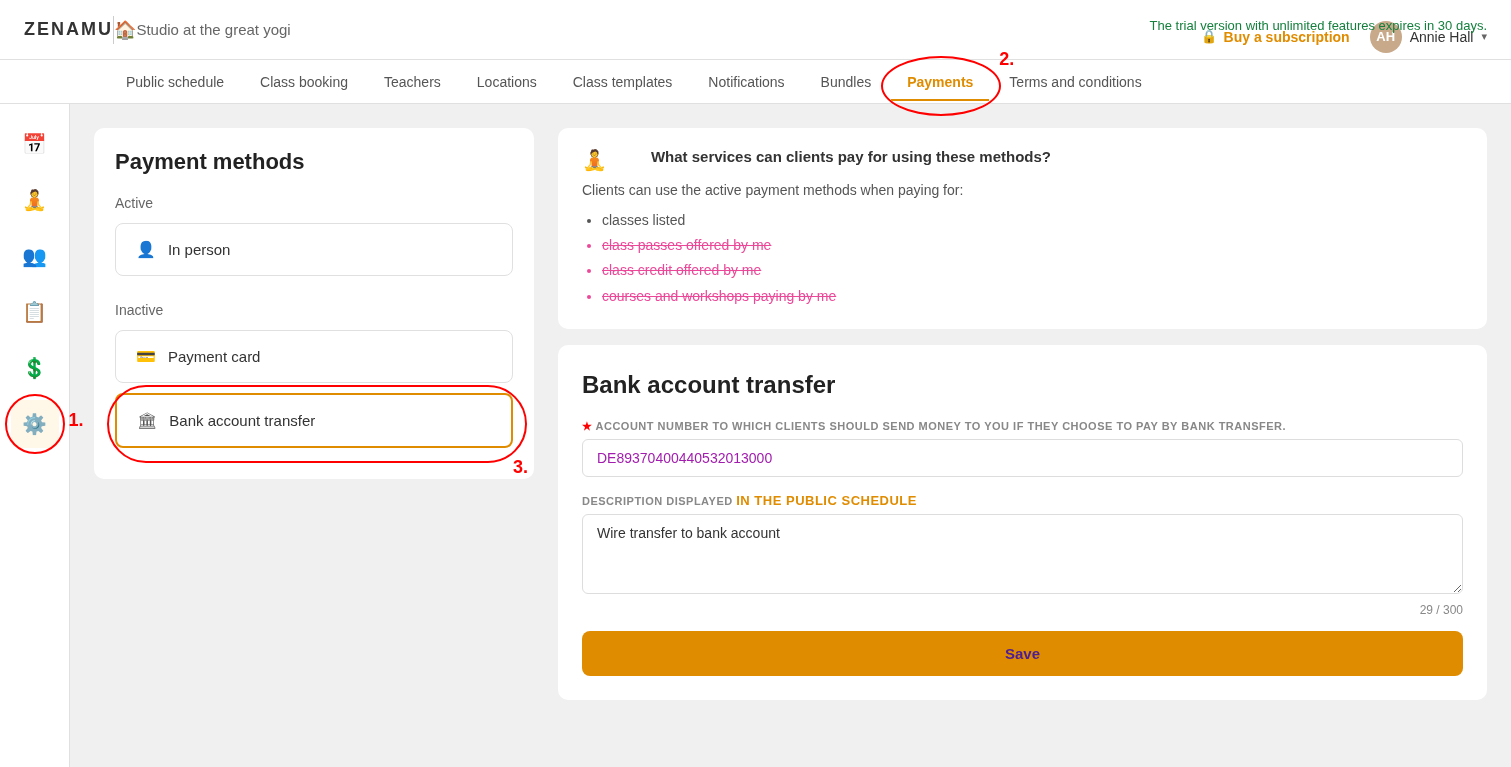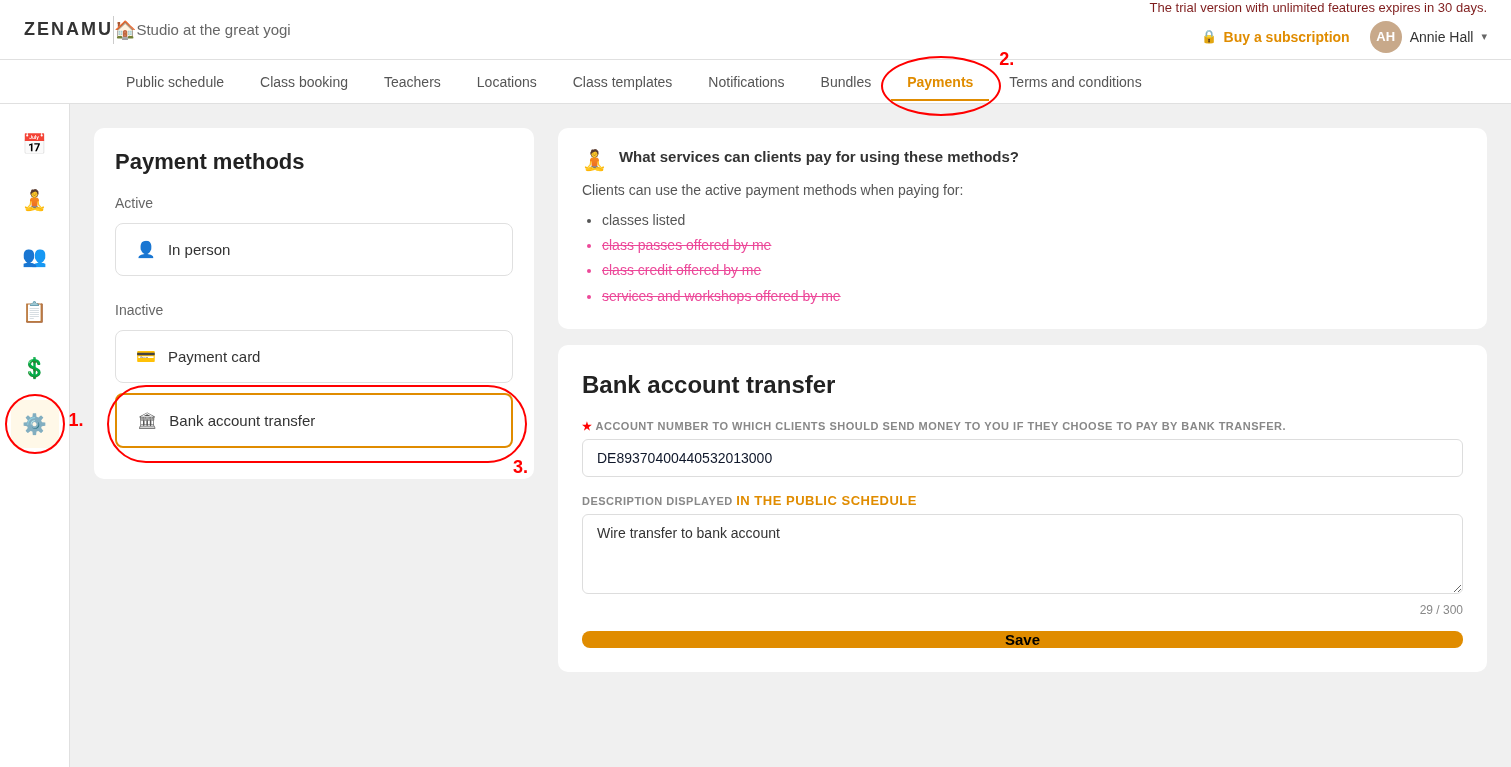--- a/index.html
+++ b/index.html
@@ -39,24 +39,24 @@
     .studio-name {
       color: #666;
       font-size: 15px;
     }
     .topbar-right {
       display: flex;
       align-items: center;
       gap: 20px;
     }
     .trial-notice {
-      color: #7f1d1d;
+      color: #15803d;
       font-size: 13px;
       position: absolute;
-      top: 0;
+      top: 18px;
       right: 24px;
       text-align: center;
     }
     .buy-subscription {
       display: flex;
       align-items: center;
       gap: 6px;
       color: #e08c00;
       font-weight: 600;
       font-size: 14px;
@@ -284,20 +284,21 @@
       display: flex;
       align-items: flex-start;
       gap: 12px;
       margin-bottom: 10px;
     }
     .info-icon { font-size: 20px; }
     .info-title {
       font-size: 15px;
       font-weight: 600;
       color: #333;
+      margin-left: 32px;
     }
     .info-subtitle {
       font-size: 14px;
       color: #555;
       margin-bottom: 10px;
     }
     .info-list {
       list-style: disc;
       padding-left: 20px;
       color: #555;
@@ -330,21 +331,21 @@
       margin-bottom: 6px;
       text-transform: uppercase;
     }
     .field-label .link-text { color: #e08c00; }
     .field-input {
       width: 100%;
       border: 1px solid #ddd;
       border-radius: 6px;
       padding: 10px 14px;
       font-size: 14px;
-      color: #0f172a;
+      color: #a21caf;
       outline: none;
       margin-bottom: 16px;
     }
     .field-textarea {
       width: 100%;
       border: 1px solid #ddd;
       border-radius: 6px;
       padding: 10px 14px;
       font-size: 14px;
       color: #333;
@@ -356,23 +357,24 @@
     }
     .char-count {
       text-align: right;
       font-size: 12px;
       color: #888;
       margin-bottom: 14px;
     }
     .save-btn {
       width: 100%;
       background: #e08c00;
-      color: #000000;
+      color: #4c1d95;
       border: none;
       border-radius: 8px;
+      padding: 14px;
       font-size: 15px;
       font-weight: 600;
       cursor: pointer;
     }
   </style>
 </head>
 <body>
 
 <div class="topbar">
   <div class="topbar-left">
@@ -473,21 +475,21 @@
           <span class="info-icon">🧘</span>
           <div>
             <div class="info-title">What services can clients pay for using these methods?</div>
           </div>
         </div>
         <div class="info-subtitle">Clients can use the active payment methods when paying for:</div>
         <ul class="info-list">
           <li>classes listed</li>
           <li class="strikethrough">class passes offered by me</li>
           <li class="strikethrough">class credit offered by me</li>
-          <li class="strikethrough">services and workshops offered by me</li>
+          <li class="strikethrough">courses and workshops paying by me</li>
         </ul>
       </div>
 
       <div class="bank-detail-card">
         <div class="bank-detail-title">Bank account transfer</div>
 
         <div class="field-label">
           <span style="color:red;">★</span>
           <span>ACCOUNT NUMBER TO WHICH CLIENTS SHOULD SEND MONEY TO YOU IF THEY CHOOSE TO PAY BY BANK TRANSFER.</span>
         </div>

